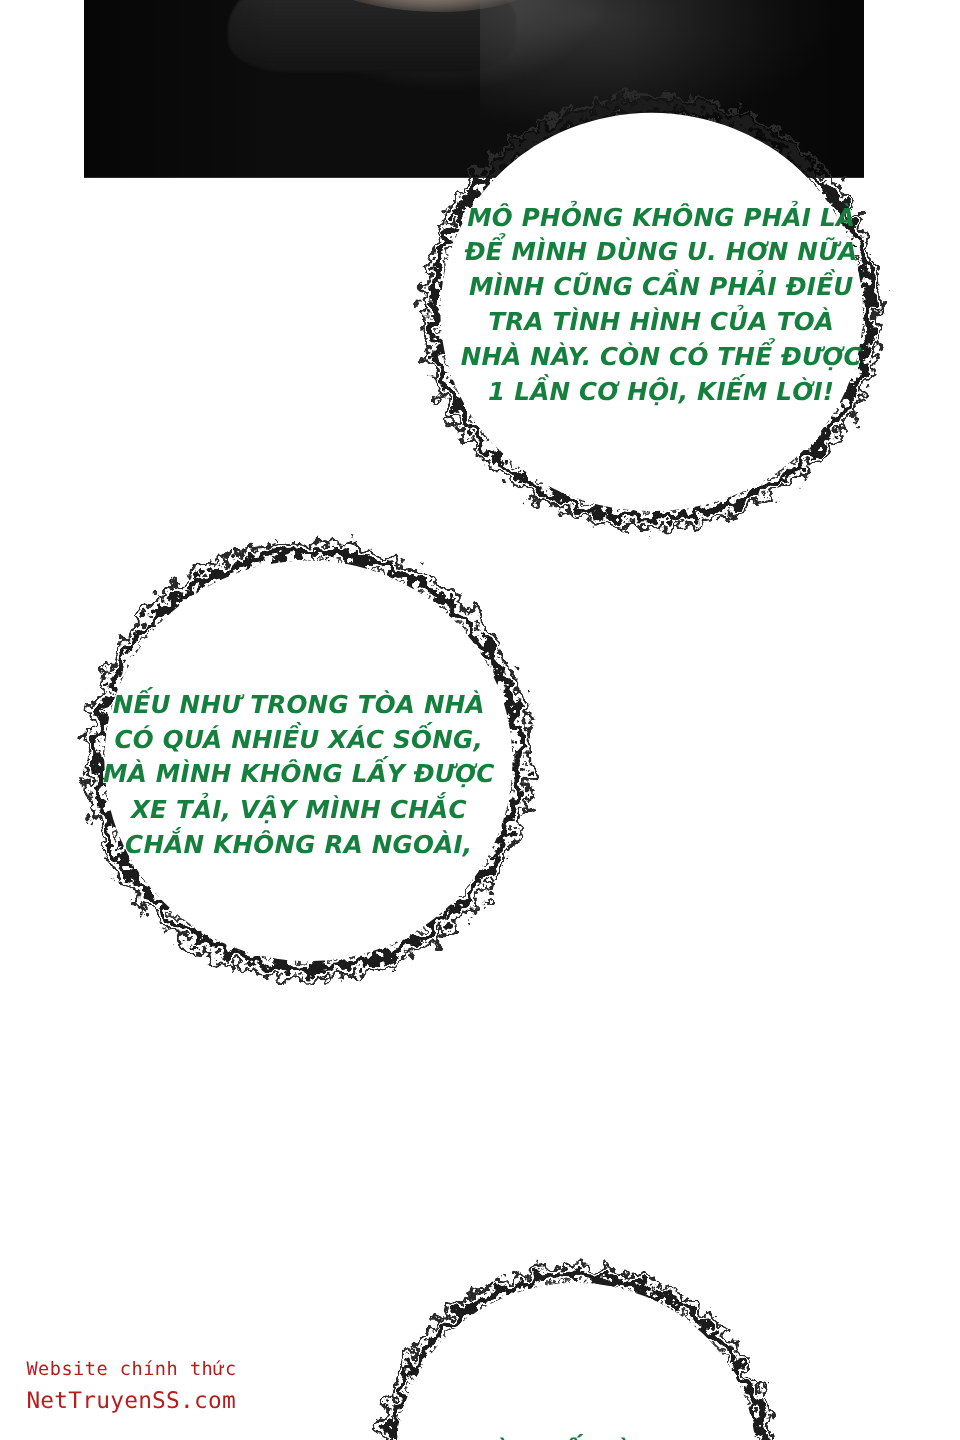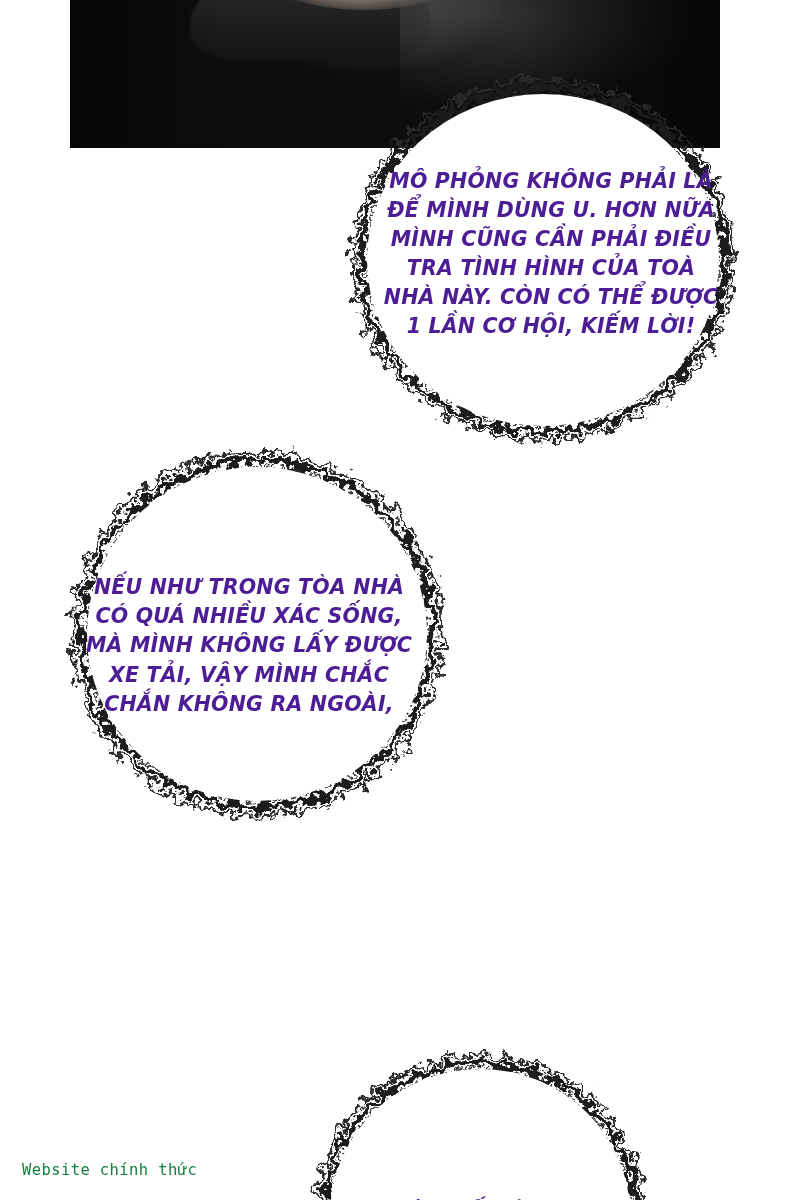--- a/index.html
+++ b/index.html
@@ -75,21 +75,21 @@
     position: absolute;
     left: 0;
     top: 0;
     width: 100%;
     height: 100%;
     display: flex;
     flex-direction: column;
     align-items: center;
     justify-content: center;
     text-align: center;
-    color: #4c1d95;
+    color: #15803d;
     font-family: "DejaVu Sans", sans-serif;
     font-style: italic;
     font-weight: 700;
     letter-spacing: 0.2px;
     line-height: 1.42;
     white-space: pre-line;
     padding: 0 14px;
     box-sizing: border-box;
   }
 
@@ -183,15 +183,16 @@
       <ellipse cx="180" cy="175" rx="156" ry="152" fill="none" stroke="#1a1a1a" stroke-width="7"></ellipse>
       <ellipse cx="180" cy="175" rx="164" ry="160" fill="none" stroke="#2b2b2b" stroke-width="3"></ellipse>
       <ellipse cx="180" cy="175" rx="148" ry="144" fill="none" stroke="#3a3a3a" stroke-width="2"></ellipse>
     </g>
     <ellipse cx="180" cy="175" rx="150" ry="146" fill="#ffffff"></ellipse>
   </svg>
   <div class="bubble-text">DÙ THẾ NÀO
 CŨNG KHÔNG</div>
 </div>
 
-<div class="watermark" style="color: #15803d;">
+<div class="watermark" style="color: #b91c1c;">
   <div class="wm-line1">Website chính thức</div>
+  <div class="wm-line2">NetTruyenSS.com</div>
 </div>
 
 </body></html>

